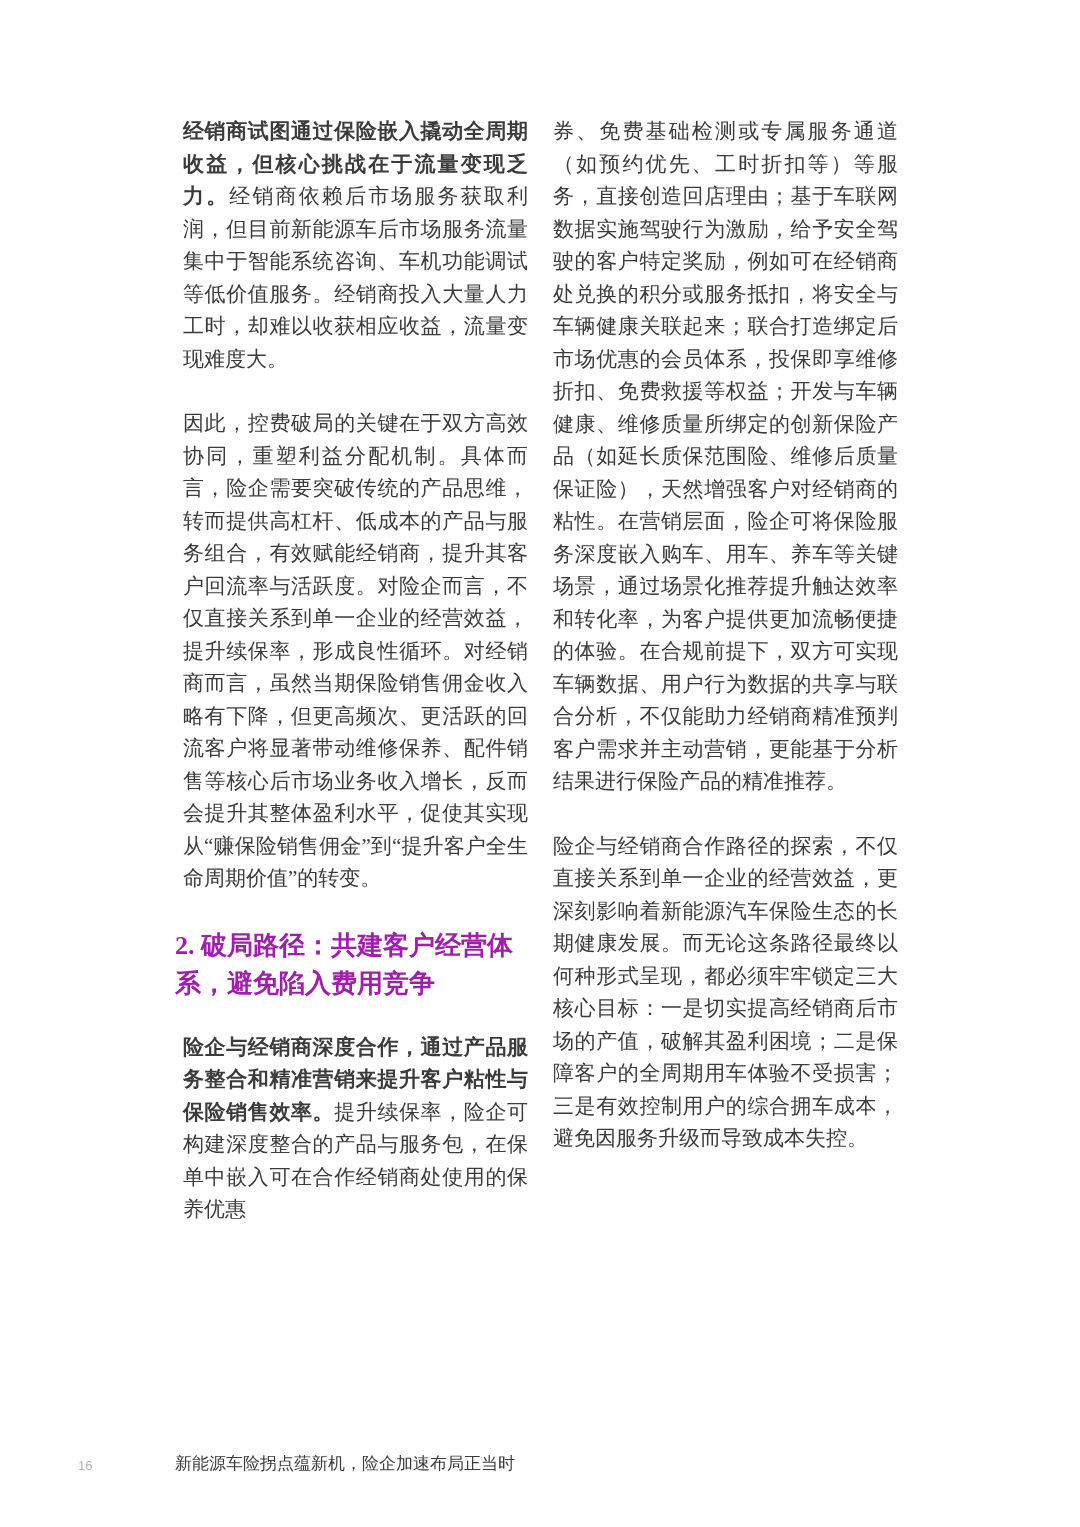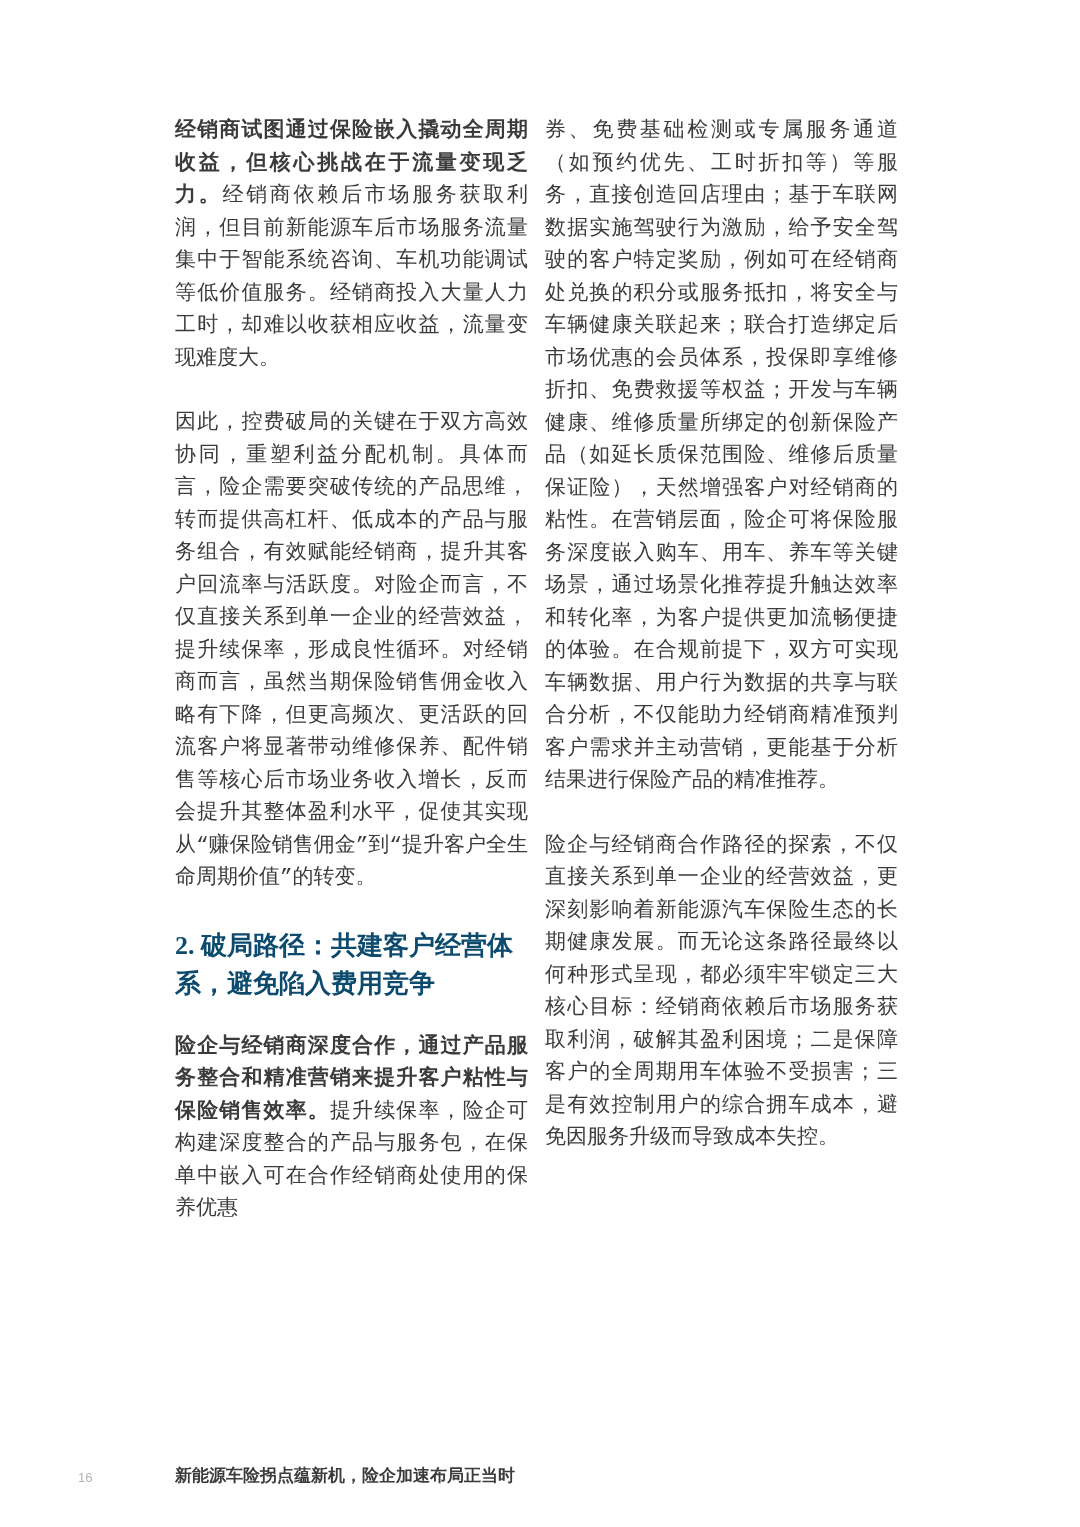--- a/index.html
+++ b/index.html
@@ -22,77 +22,74 @@
     width: 353px;
     font-size: 21px;
     line-height: 32.5px;
     text-align: justify;
     text-justify: inter-ideograph;
     word-break: break-all;
   }
   .column-left  { left: 175px; }
   .column-right { left: 545px; }
   .column p {
-    margin: 0 0 32px 0;
-    font-family: Liberation Mono, monospace;
+    margin: 0 0 32px 8px;
   }
   .column p:last-child { margin-bottom: 0; }
   .lead-bold { font-weight: bold; }
   h2.section-heading {
     font-size: 26px;
     line-height: 38px;
     font-weight: bold;
-    color: #0c4a6e;
+    color: #a21caf;
     margin: 0 0 28px 0;
     text-align: left;
   }
   .footer {
     position: absolute;
     left: 0;
     top: 1448px;
     width: 1080px;
     height: 40px;
-    margin-top: 12px;
   }
   .page-number {
     position: absolute;
     left: 78px;
     top: 10px;
     font-size: 13px;
     color: #b3b3b3;
     font-family: "Liberation Sans", "DejaVu Sans", sans-serif;
   }
   .footer-title {
     position: absolute;
     left: 175px;
     top: 4px;
     font-size: 17px;
     color: #3b3b3b;
-    font-weight: bold;
   }
 </style>
 </head>
 <body>
 
 <div class="page">
 
   <div class="column column-left">
     <p>
       <span class="lead-bold">经销商试图通过保险嵌入撬动全周期收益，但核心挑战在于流量变现乏力。</span><span>经销商依赖后市场服务获取利润，但目前新能源车后市场服务流量集中于智能系统咨询、车机功能调试等低价值服务。经销商投入大量人力工时，却难以收获相应收益，流量变现难度大。</span>
     </p>
     <p>因此，控费破局的关键在于双方高效协同，重塑利益分配机制。具体而言，险企需要突破传统的产品思维，转而提供高杠杆、低成本的产品与服务组合，有效赋能经销商，提升其客户回流率与活跃度。对险企而言，不仅直接关系到单一企业的经营效益，提升续保率，形成良性循环。对经销商而言，虽然当期保险销售佣金收入略有下降，但更高频次、更活跃的回流客户将显著带动维修保养、配件销售等核心后市场业务收入增长，反而会提升其整体盈利水平，促使其实现从“赚保险销售佣金”到“提升客户全生命周期价值”的转变。</p>
     <h2 class="section-heading">2. 破局路径：共建客户经营体系，避免陷入费用竞争</h2>
     <p>
       <span class="lead-bold">险企与经销商深度合作，通过产品服务整合和精准营销来提升客户粘性与保险销售效率。</span><span>提升续保率，险企可构建深度整合的产品与服务包，在保单中嵌入可在合作经销商处使用的保养优惠</span>
     </p>
   </div>
 
   <div class="column column-right">
     <p>券、免费基础检测或专属服务通道（如预约优先、工时折扣等）等服务，直接创造回店理由；基于车联网数据实施驾驶行为激励，给予安全驾驶的客户特定奖励，例如可在经销商处兑换的积分或服务抵扣，将安全与车辆健康关联起来；联合打造绑定后市场优惠的会员体系，投保即享维修折扣、免费救援等权益；开发与车辆健康、维修质量所绑定的创新保险产品（如延长质保范围险、维修后质量保证险），天然增强客户对经销商的粘性。在营销层面，险企可将保险服务深度嵌入购车、用车、养车等关键场景，通过场景化推荐提升触达效率和转化率，为客户提供更加流畅便捷的体验。在合规前提下，双方可实现车辆数据、用户行为数据的共享与联合分析，不仅能助力经销商精准预判客户需求并主动营销，更能基于分析结果进行保险产品的精准推荐。</p>
-    <p>险企与经销商合作路径的探索，不仅直接关系到单一企业的经营效益，更深刻影响着新能源汽车保险生态的长期健康发展。而无论这条路径最终以何种形式呈现，都必须牢牢锁定三大核心目标：经销商依赖后市场服务获取利润，破解其盈利困境；二是保障客户的全周期用车体验不受损害；三是有效控制用户的综合拥车成本，避免因服务升级而导致成本失控。</p>
+    <p>险企与经销商合作路径的探索，不仅直接关系到单一企业的经营效益，更深刻影响着新能源汽车保险生态的长期健康发展。而无论这条路径最终以何种形式呈现，都必须牢牢锁定三大核心目标：一是切实提高经销商后市场的产值，破解其盈利困境；二是保障客户的全周期用车体验不受损害；三是有效控制用户的综合拥车成本，避免因服务升级而导致成本失控。</p>
   </div>
 
   <div class="footer">
     <span class="page-number">16</span>
     <span class="footer-title">新能源车险拐点蕴新机，险企加速布局正当时</span>
   </div>
 
 </div>
 
 </body></html>

